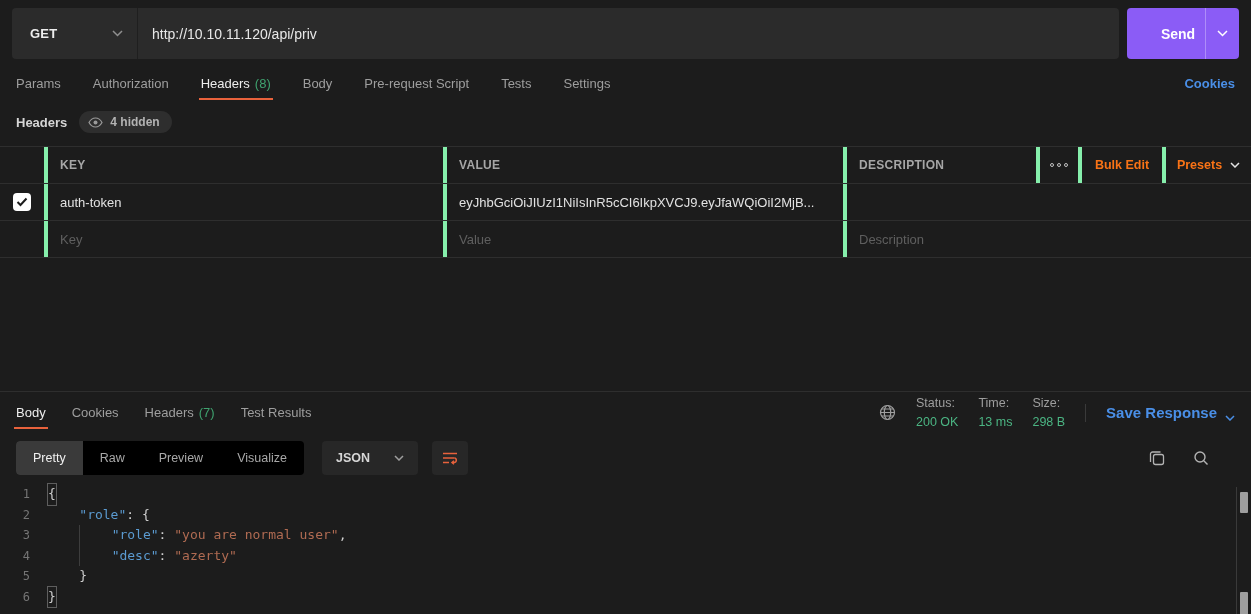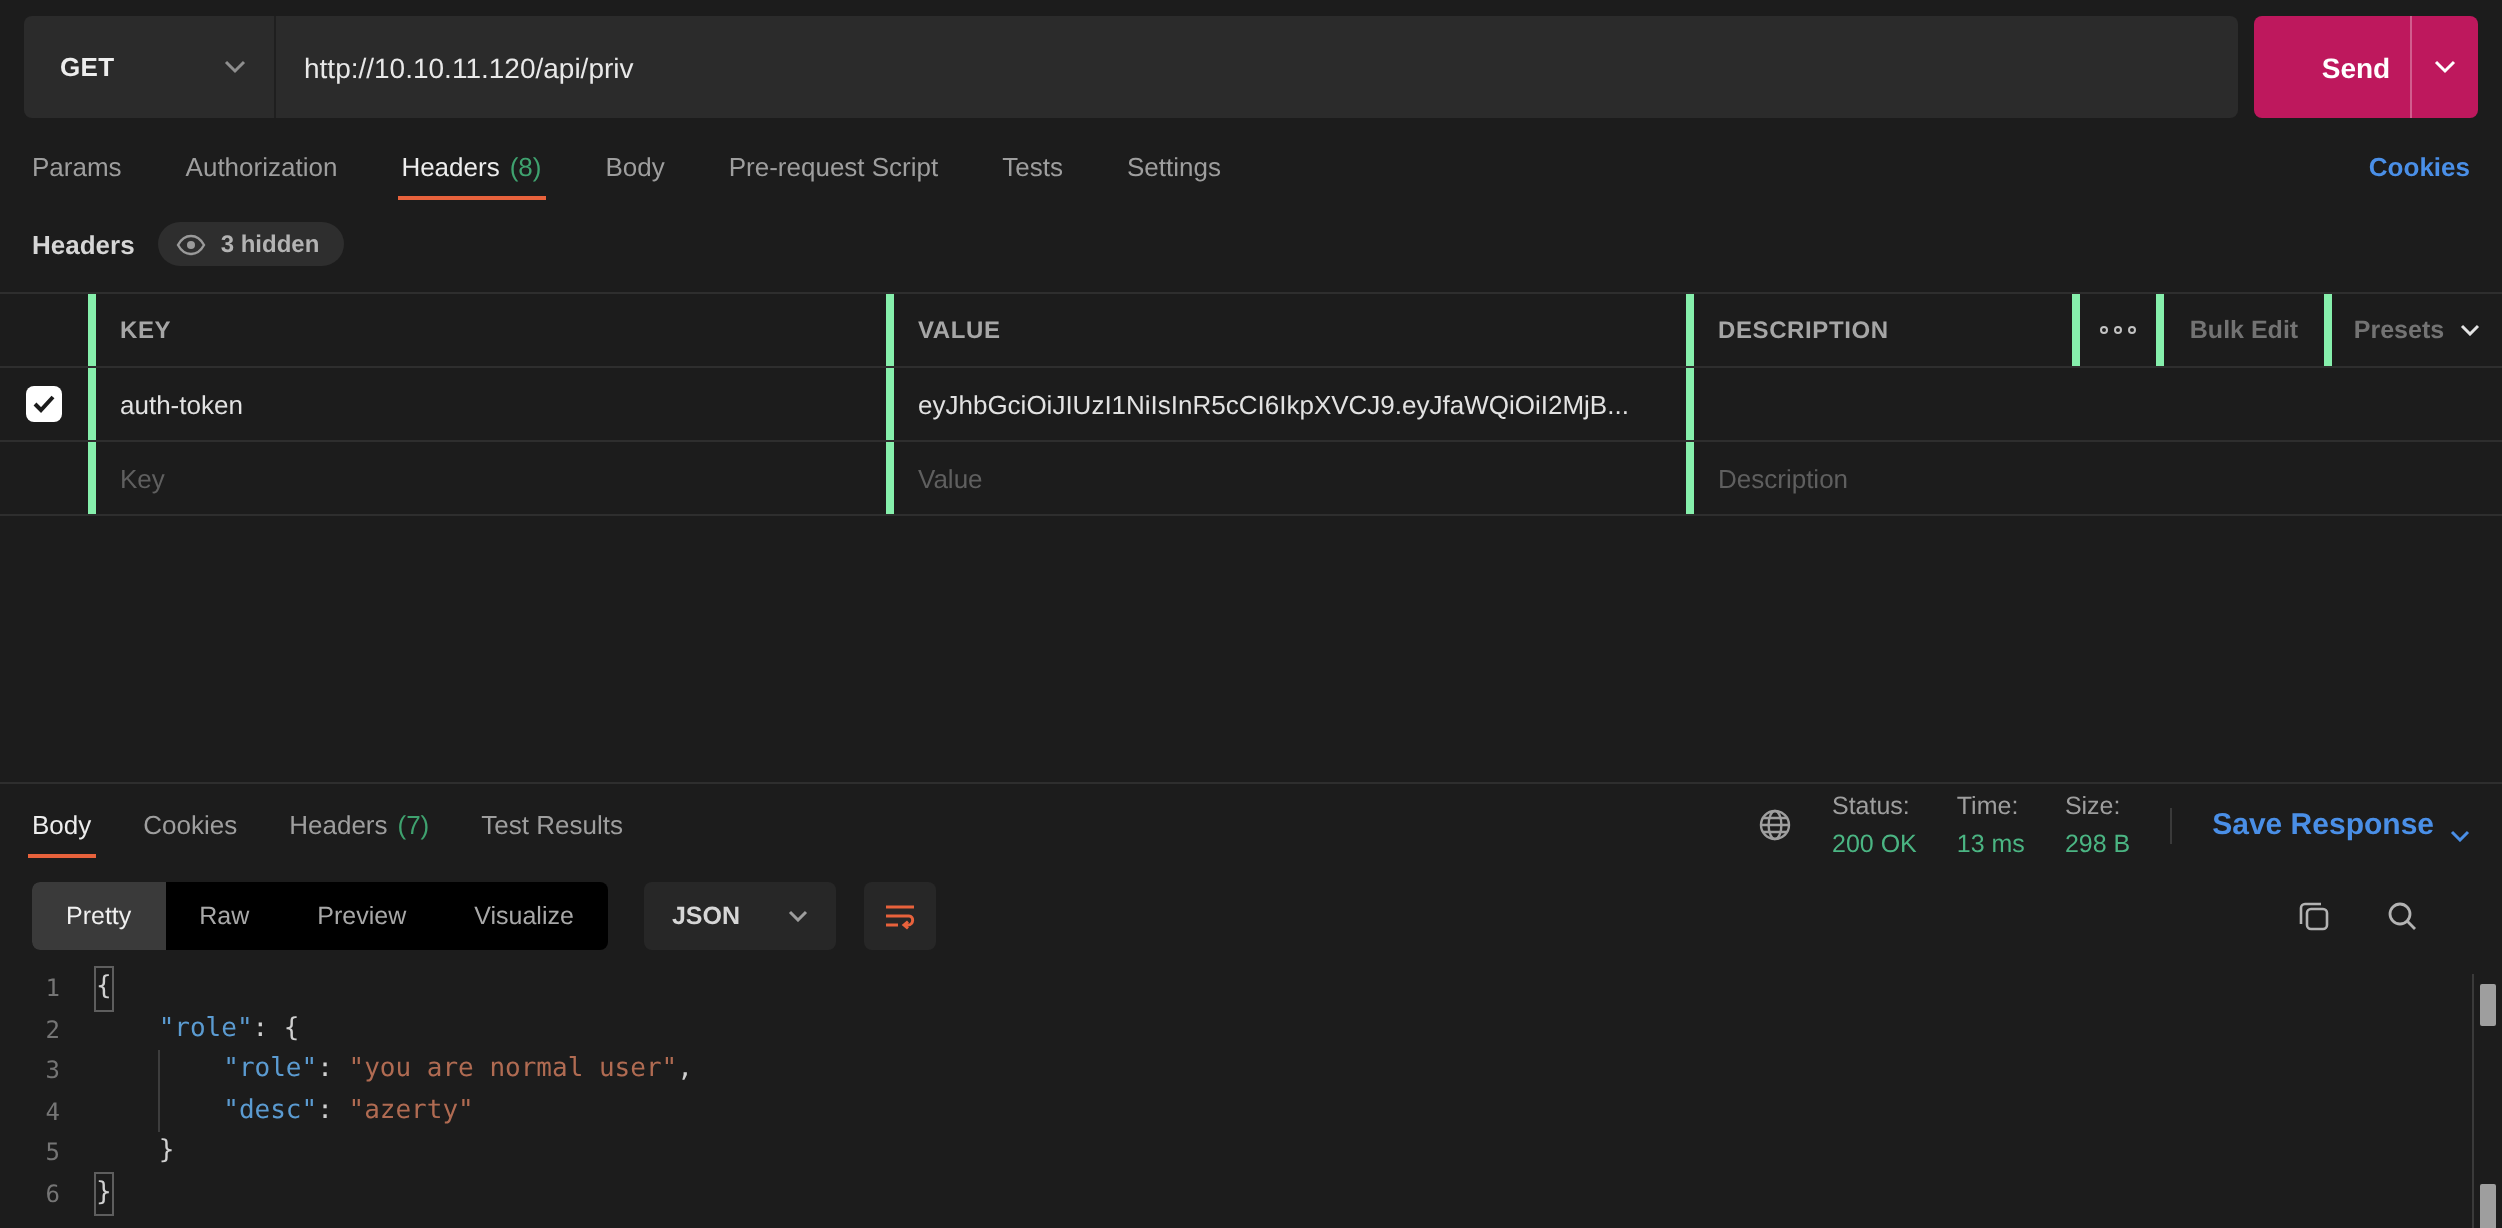--- a/index.html
+++ b/index.html
@@ -15,21 +15,21 @@
 
   
   .request-pane { height:383px; }
 
   .url-row { display:flex; margin:8px 12px 0 12px; height:51px; }
   .url-bar { flex:1; display:flex; background:#2b2b2b; border-radius:4px; overflow:hidden; }
   .method { width:126px; flex:none; display:flex; align-items:center; justify-content:space-between;
             padding:0 14px 0 18px; border-right:1px solid #1f1f1f; cursor:pointer; }
   .method-label { font-size:13px; font-weight:700; color:#ededed; letter-spacing:.2px; }
   .url-text { flex:1; display:flex; align-items:center; padding-left:14px; font-size:14px; color:#e8e8e8; }
-  .send-group { margin-left:8px; width:112px; flex:none; display:flex; background:#be185d; border-radius:4px; overflow:hidden; color:#fff;padding-left:24px; }
+  .send-group { margin-left:8px; width:112px; flex:none; display:flex; background:#8b5cf6; border-radius:4px; overflow:hidden; color:#fff;padding-left:24px; }
   .send-main { flex:1; display:flex; align-items:center; justify-content:center; font-size:14px; font-weight:700;
                border-right:1px solid rgba(255,255,255,.3); cursor:pointer; }
   .send-caret { width:33px; display:flex; align-items:center; justify-content:center; cursor:pointer; }
 
   .req-tabs-row { display:flex; align-items:stretch; height:44px; padding:0 16px; margin-top:2px; }
   .req-tab { display:flex; align-items:center; gap:5px; font-size:13px; color:#9e9e9e;
              margin-right:32px; position:relative; cursor:pointer; }
   .req-tab .cnt { color:#3fa26f; }
   .req-tab.active { color:#ededed; }
   .req-tab.active::after { content:""; position:absolute; left:-2px; right:-2px; bottom:5px; height:2px; background:#e8623c; }
@@ -41,21 +41,21 @@
           padding:4px 12px 4px 9px; font-size:12px; font-weight:600; color:#b3b3b3; cursor:pointer; }
 
   .hdr-table { margin-top:7px; border-top:1px solid #2e2e2e; font-size:13px; }
   .t-row { display:grid; height:37px; border-bottom:1px solid #2e2e2e; align-items:center; }
   .t-row.header { grid-template-columns:44px 399px 400px 193px 42px 84px 1fr; }
   .t-row.body   { grid-template-columns:44px 399px 400px 1fr; }
   .cell { height:100%; display:flex; align-items:center; padding-left:12px; border-left:4px solid #86efac; overflow:hidden; }
   .cell:first-child { border-left:none; }
   .cell.center { justify-content:center; padding-left:0; }
   .hcell-label { font-size:12px; font-weight:700; color:#a6a6a6; letter-spacing:.3px; }
-  .action-label { font-size:12.5px; font-weight:700; color:#737373; cursor:pointer; }
+  .action-label { font-size:12.5px; font-weight:700; color:#f97316; cursor:pointer; }
   .presets-wrap { display:flex; align-items:center; gap:8px; cursor:pointer; }
   .dots { display:flex; gap:3px; cursor:pointer; }
   .dots i { width:4px; height:4px; border:1px solid #c2c2c2; border-radius:50%; }
   .checkbox { width:18px; height:18px; background:#fff; border-radius:4px; display:flex; align-items:center; justify-content:center; cursor:pointer; }
   .kv-text { color:#e2e2e2; white-space:nowrap; overflow:hidden; text-overflow:ellipsis; padding-right:10px; }
   .placeholder { color:#5f5f5f; }
 
   
   .response-pane { border-top:1px solid #2e2e2e; height:231px; position:relative; }
 
@@ -155,21 +155,21 @@
 
   <div class="headers-subrow">
     <span class="sub-title">Headers</span>
     <span class="pill">
       <span>
         <svg width="15" height="11" viewBox="0 0 15 11">
             <path d="M1 5.5 C3 1.8 5.2 1 7.5 1 C9.8 1 12 1.8 14 5.5 C12 9.2 9.8 10 7.5 10 C5.2 10 3 9.2 1 5.5 Z" stroke="#9a9a9a" stroke-width="1.2" fill="none"></path>
             <circle cx="7.5" cy="5.5" r="2" fill="#9a9a9a"></circle>
           </svg>
       </span>
-      <span>3 hidden</span>
+      <span>4 hidden</span>
     </span>
   </div>
 
   <div class="hdr-table">
     <div class="t-row header">
       <div class="cell"></div>
       <div class="cell">
           <span class="hcell-label">KEY</span>
         </div>
       <div class="cell">

